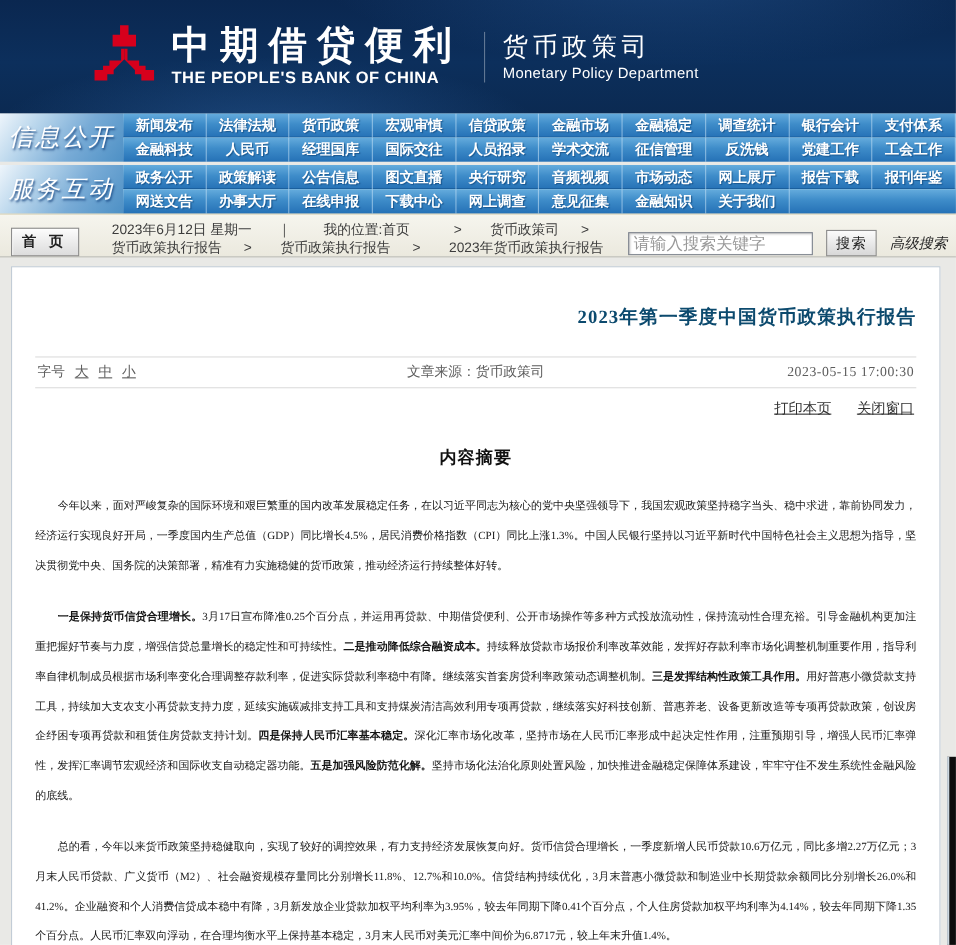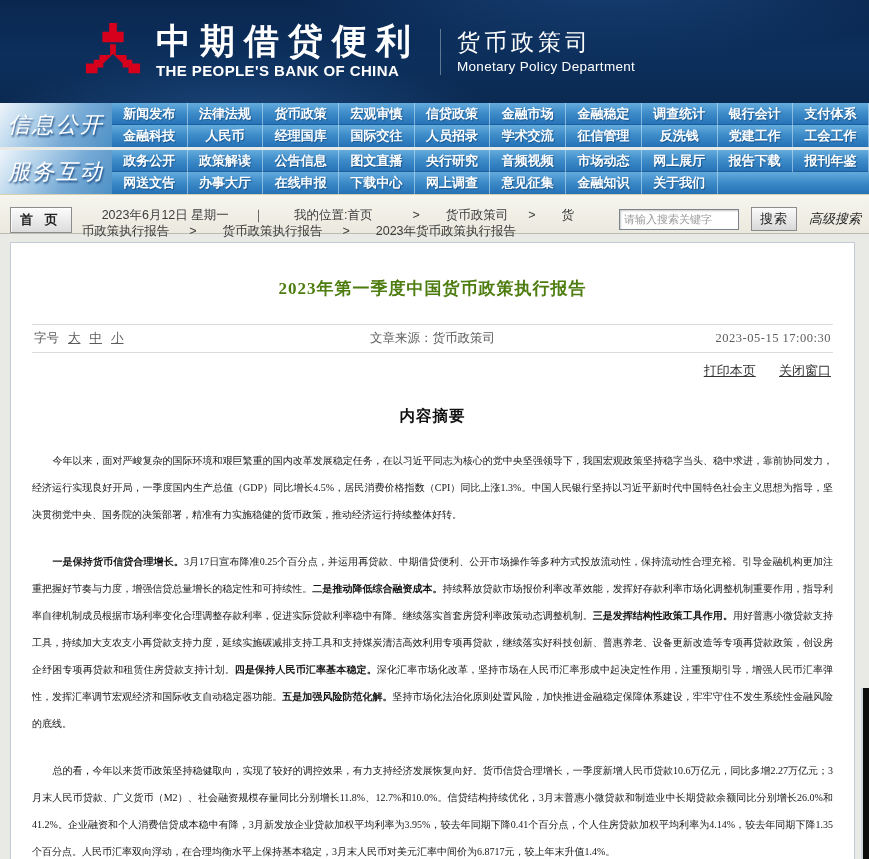--- a/index.html
+++ b/index.html
@@ -40,54 +40,54 @@
   .nav-item {
     flex:0 0 75.7px; display:flex; align-items:center; justify-content:center;
     color:#fff; font-size:13px; font-weight:bold; text-decoration:none; cursor:pointer;
     text-shadow:1px 1px 1px rgba(10,60,110,.6);
     border-right:1px solid rgba(205,232,250,.55); white-space:nowrap;
   }
   .nav-fill { flex:1; border:none; }
 
   
   .crumb-bar {
-    height:40px; display:flex; align-items:flex-start;
+    height:40px; display:flex; align-items:flex-end;
     background:linear-gradient(180deg,#f6f5ee 0%,#ebe9de 100%);
     border-top:1px solid #d8d0ac; border-bottom:1px solid #bdbdb6;
     padding:12px 8px 0 10px; color:#3c3c3c; font-size:12.5px;
   }
   .home-btn {
     flex:0 0 auto; font-size:13px; font-weight:bold; color:#222; letter-spacing:4px;
     background:linear-gradient(180deg,#fcfcfc,#dcdcdc); border:1px solid #8c8c8c;
     padding:3px 9px; cursor:pointer; box-shadow:1px 1px 0 rgba(255,255,255,.8) inset;
   }
   .crumb-text { flex:1; margin:0 10px; line-height:16px; max-width:498px; }
   .crumb-text a, .crumb-text span { color:#3c3c3c; text-decoration:none;margin-left:20px; }
   .crumb-sep { margin:0 6px; }
   .crumb-item { cursor:pointer; }
   .search-area { flex:0 0 auto; display:flex; align-items:center; margin-left:auto; }
   .search-input {
-    width:120px; height:21px; border:1px solid #7d838c; background:#fff;
-    box-shadow:inset 1px 1px 2px rgba(0,0,0,.22); font-size:11px; padding:0 4px; color:#333;
+    width:168px; height:21px; border:1px solid #7d838c; background:#fff;
+    box-shadow:inset 1px 1px 2px rgba(0,0,0,.22); font-size:15px; padding:0 4px; color:#333;
   }
   .search-input::placeholder { color:#9a9a9a; }
   .search-btn {
     margin-left:12px; font-size:13px; color:#222; letter-spacing:1px;
     background:linear-gradient(180deg,#fbfbfb,#d8d8d8); border:1px solid #8c8c8c;
     padding:2px 8px; cursor:pointer;
   }
   .adv-search { margin-left:12px; font-size:13px; color:#222; text-decoration:none; cursor:pointer; white-space:nowrap;font-style:italic; }
 
   
   .content {
     margin:8px 14px 0 10px; background:#fff; border:1px solid #c2ccd6;
     min-height:620px; padding:0 21px 30px 21px;
     font-family:"Liberation Serif","DejaVu Serif",serif; color:#1b1b1b;
   }
-  .article-title { text-align:center; font-size:17px; font-weight:bold; color:#4d7c0f; padding:34px 0 24px; letter-spacing:1px; }
+  .article-title { text-align:right; font-size:17px; font-weight:bold; color:#0c4a6e; padding:34px 0 24px; letter-spacing:1px; }
   .meta-row {
     display:flex; align-items:center; border-top:1px solid #dcdcdc; border-bottom:1px solid #dcdcdc;
     padding:5px 2px; font-size:12.5px; color:#5c5c5c;
   }
   .meta-left { flex:0 0 220px; }
   .meta-left a { color:#5c5c5c; text-decoration:underline; margin-left:9px; cursor:pointer; }
   .meta-center { flex:1; text-align:center; }
   .meta-right { flex:0 0 220px; text-align:right; letter-spacing:.5px; }
   .print-row { text-align:right; padding:9px 2px 0; font-size:13px; }
   .print-row a { color:#333; text-decoration:underline; margin-left:20px; cursor:pointer; }

